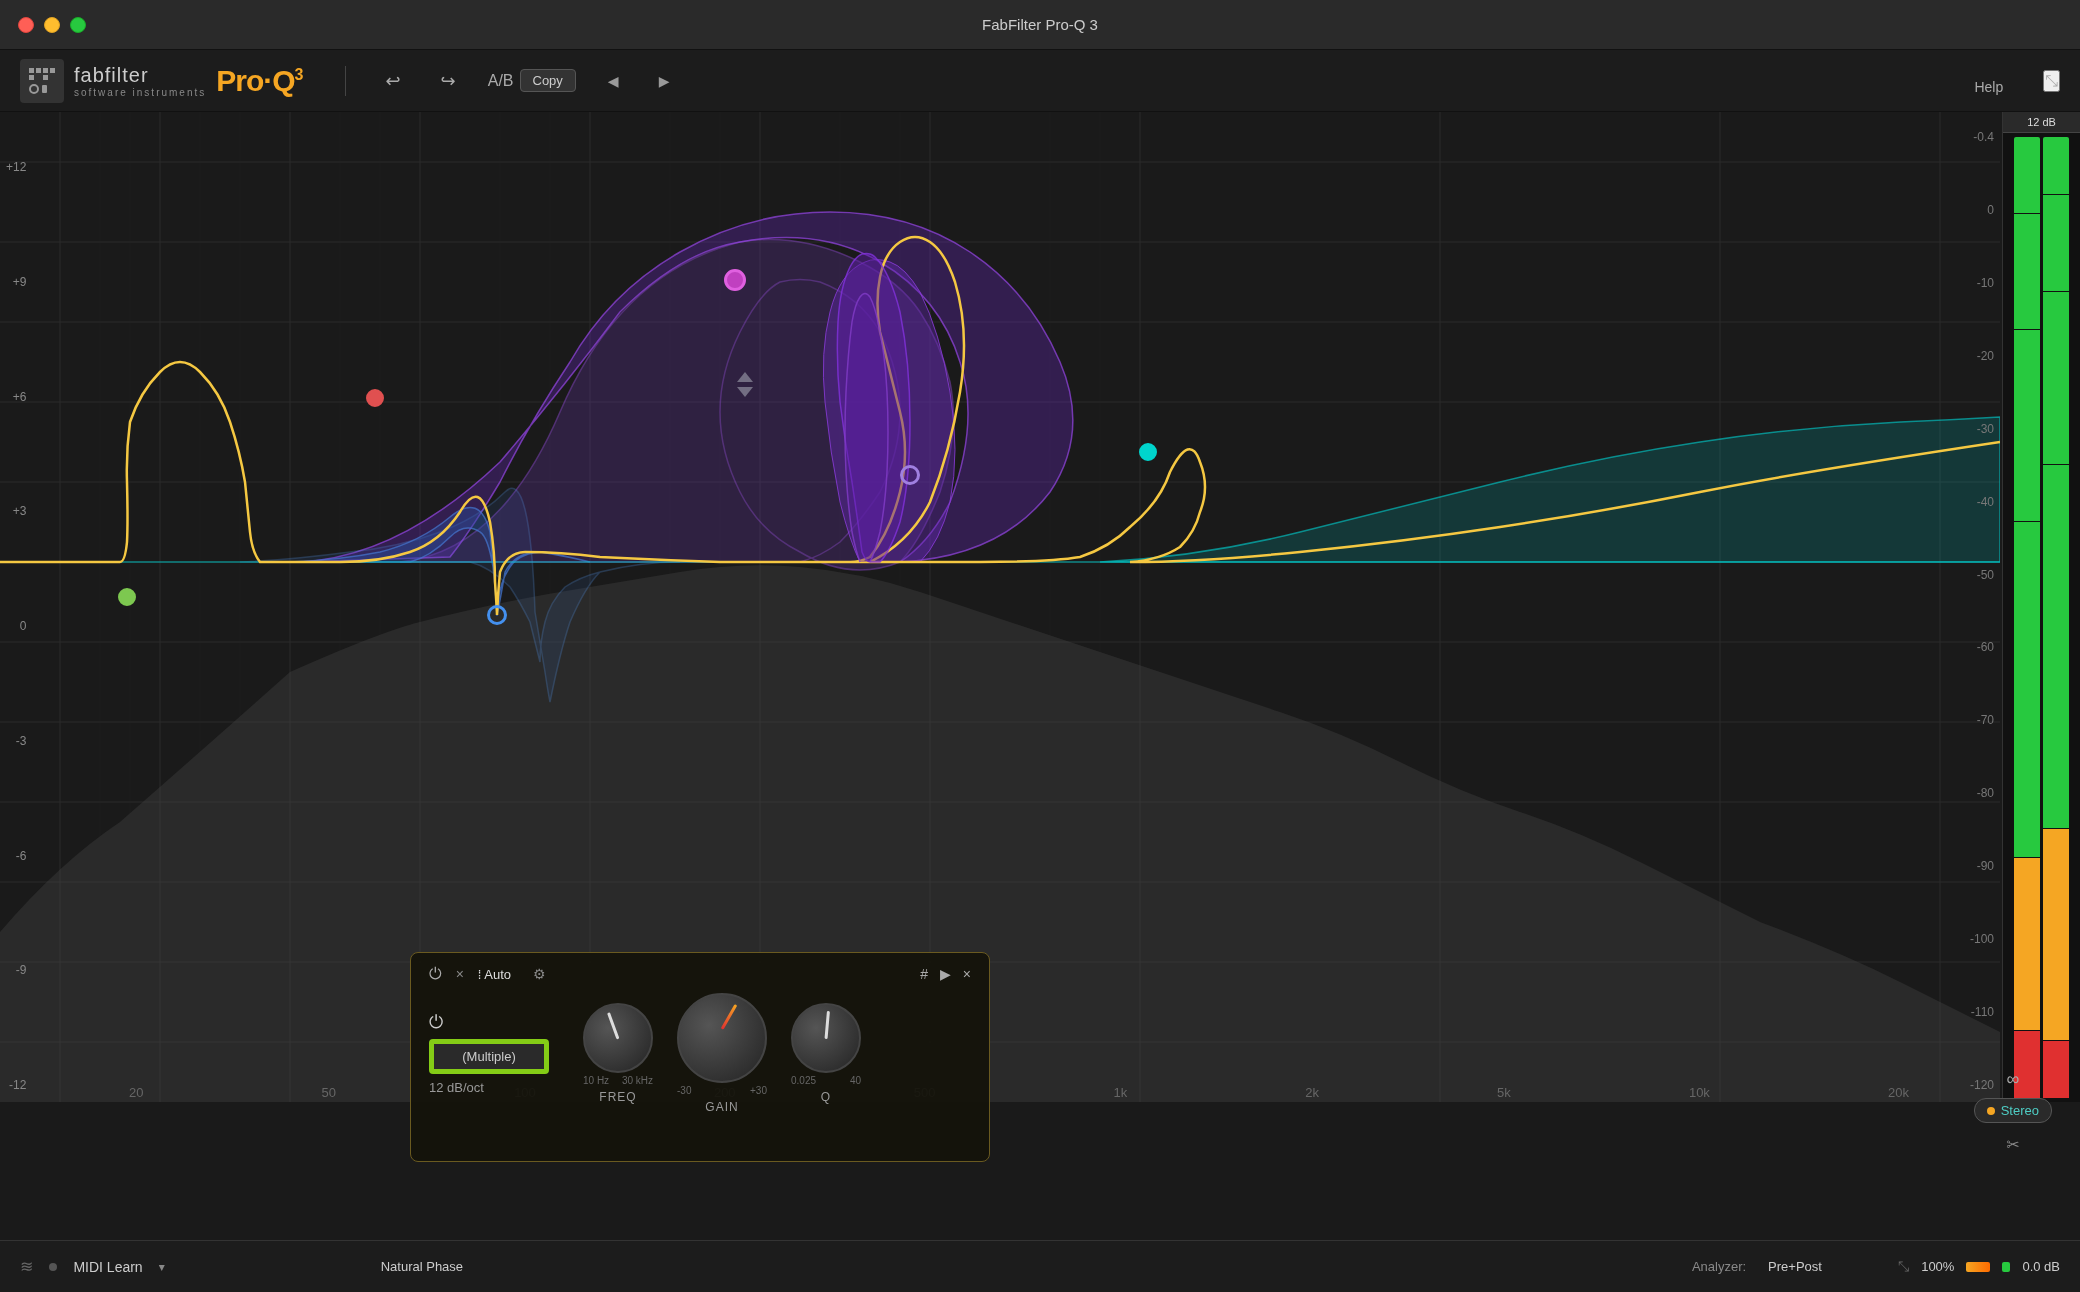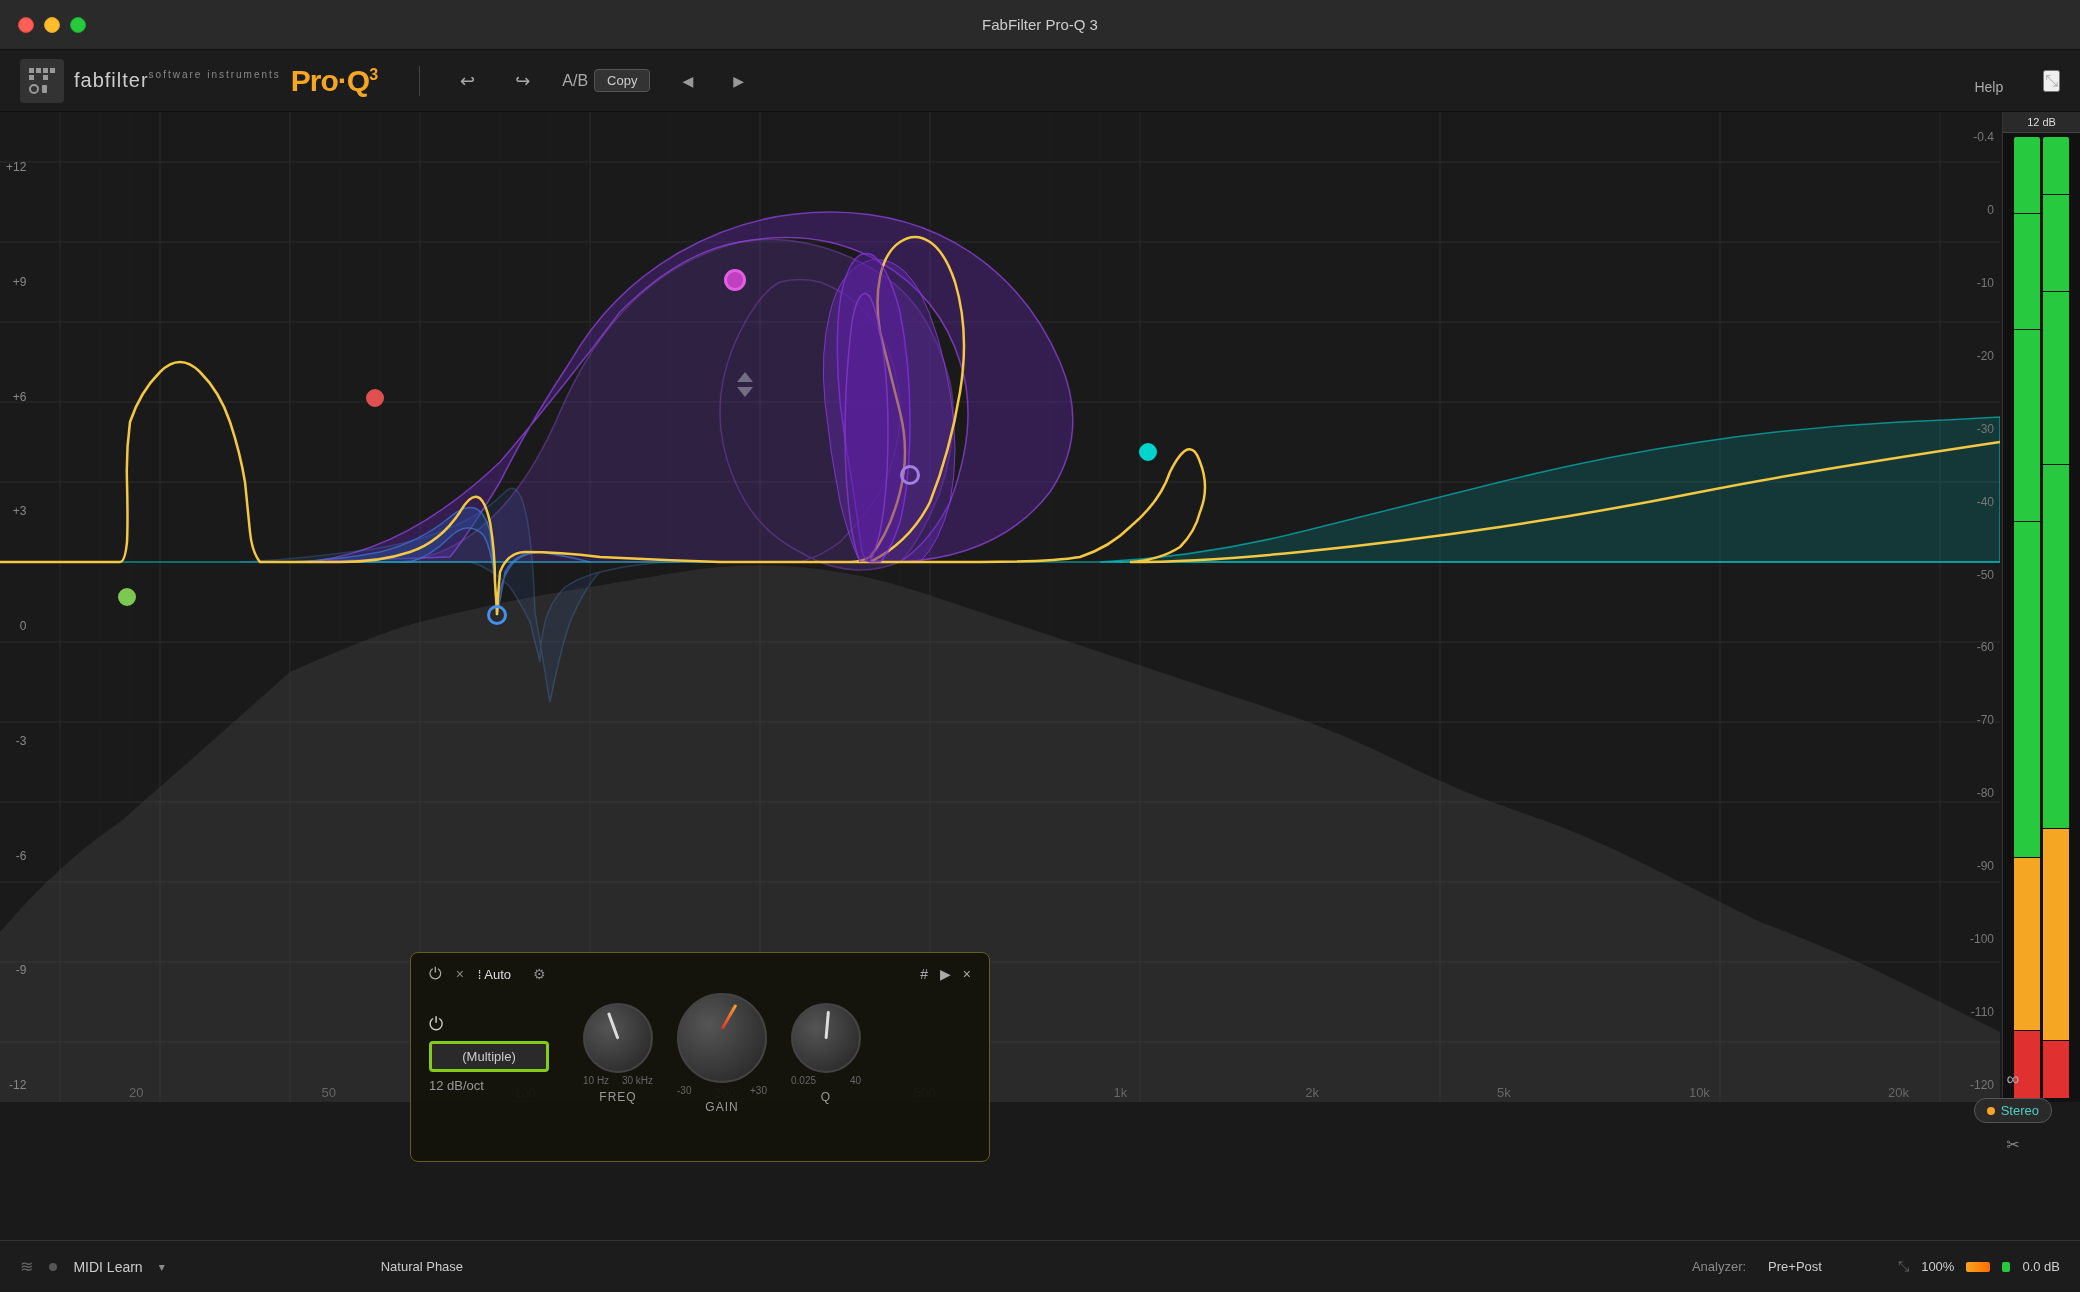--- a/index.html
+++ b/index.html
@@ -67,21 +67,21 @@
       border-radius: 4px;
       display: flex;
       align-items: center;
       justify-content: center;
       color: #ccc;
       font-size: 10px;
       letter-spacing: -1px;
     }
     #logo-text {
       display: flex;
-      flex-direction: row;
+      flex-direction: column;
     }
     #logo-brand {
       color: #ccc;
       font-size: 20px;
       font-weight: 300;
       letter-spacing: 1px;
     }
     #logo-sub {
       color: #888;
       font-size: 10px;
@@ -323,21 +323,21 @@
       gap: 6px;
       margin-right: 10px;
     }
     #filter-power {
       color: #ccc;
       font-size: 18px;
       cursor: pointer;
     }
     #filter-type-label {
       background: #2a2a2a;
-      border: 3px solid #84cc16;
+      border: 5px solid #84cc16;
       color: #ccc;
       font-size: 13px;
       padding: 5px 12px;
       border-radius: 4px;
       text-align: center;
       min-width: 120px;
     }
     #filter-slope {
       color: #999;
       font-size: 13px;

